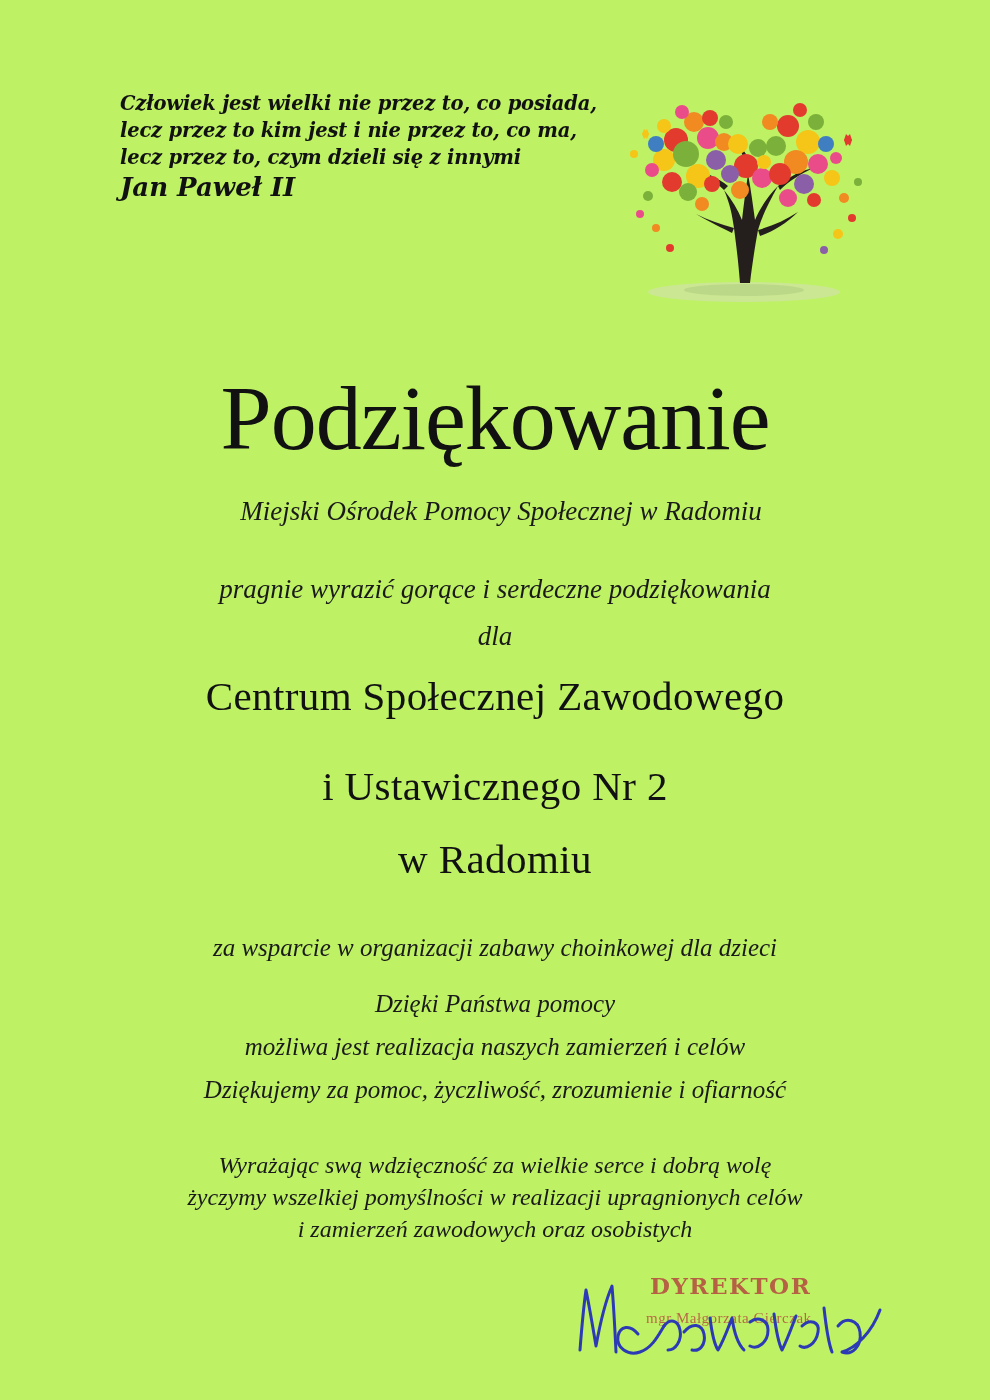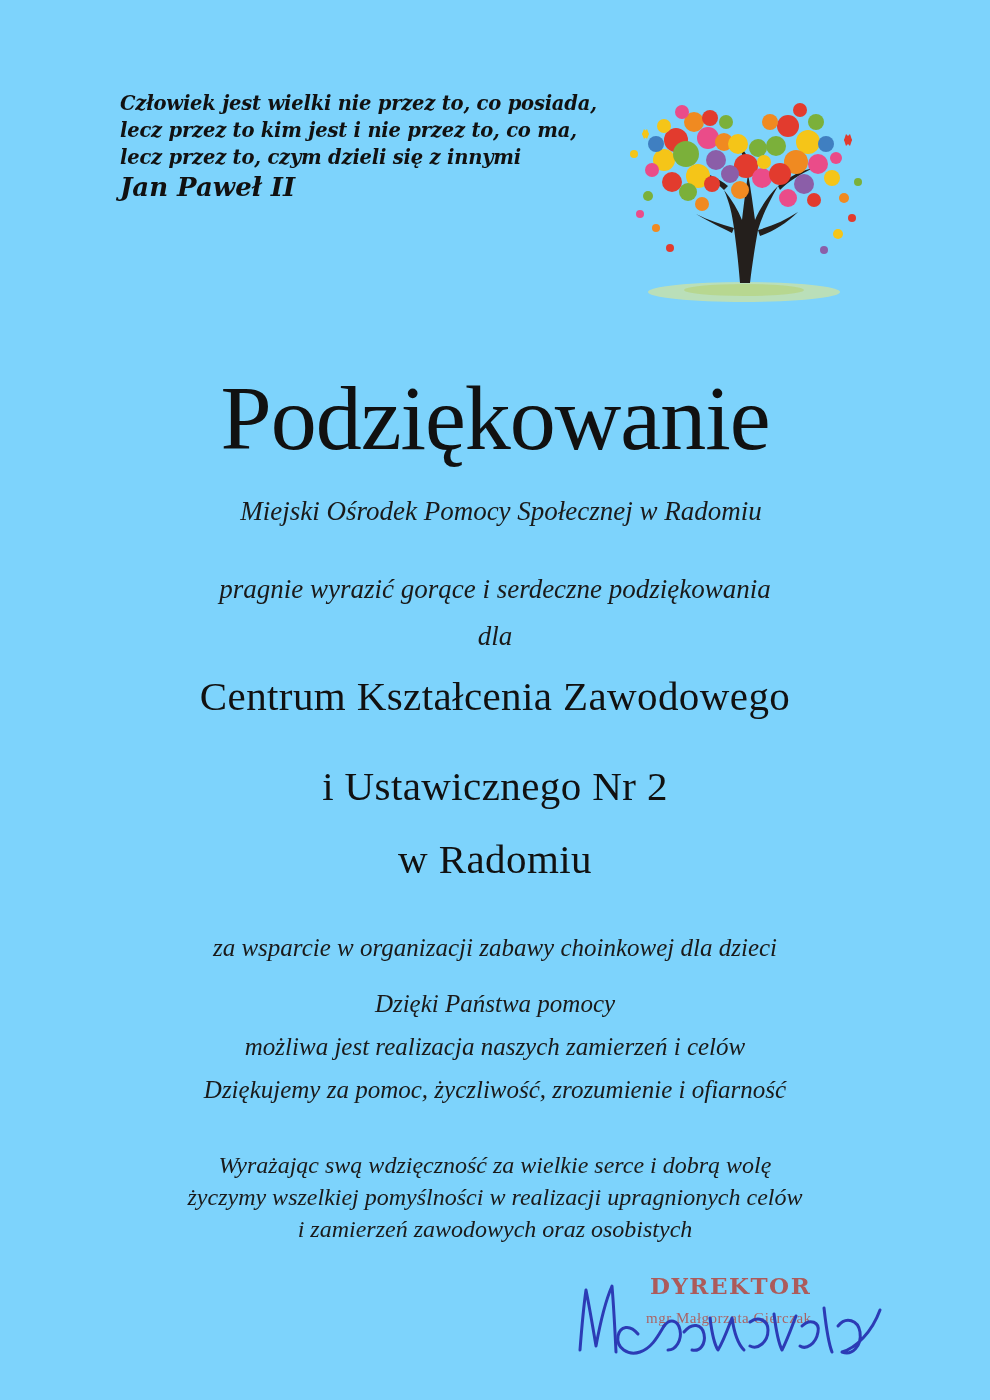--- a/index.html
+++ b/index.html
@@ -12,21 +12,21 @@
     height: 1400px;
     position: relative;
     font-family: "Liberation Serif", serif;
     color: #1a1a1a;
     overflow: hidden;
   }
 
   .page {
     position: absolute;
     inset: 0;
-    background: #7dd3fc;
+    background: #bef264;
   }
 
   
   .quote-block {
     position: absolute;
     left: 120px;
     top: 90px;
     width: 520px;
   }
   .quote-line {
@@ -284,21 +284,21 @@
     </svg>
   </div>
 
   <div class="title">Podziękowanie</div>
 
   <div class="subtitle">Miejski Ośrodek Pomocy Społecznej w Radomiu</div>
 
   <div class="intro-line intro-1">pragnie wyrazić gorące i serdeczne podziękowania</div>
   <div class="intro-line intro-2">dla</div>
 
-  <div class="recipient rec-1">Centrum Kształcenia Zawodowego</div>
+  <div class="recipient rec-1">Centrum Społecznej Zawodowego</div>
   <div class="recipient rec-2">i Ustawicznego Nr 2</div>
   <div class="recipient rec-3">w Radomiu</div>
 
   <div class="body-line b-1">za wsparcie w organizacji zabawy choinkowej dla dzieci</div>
   <div class="body-line b-2">Dzięki Państwa pomocy</div>
   <div class="body-line b-3">możliwa jest realizacja naszych zamierzeń i celów</div>
   <div class="body-line b-4">Dziękujemy za pomoc, życzliwość, zrozumienie i ofiarność</div>
 
   <div class="closing-line c-1">Wyrażając swą wdzięczność za wielkie serce i dobrą wolę</div>
   <div class="closing-line c-2">życzymy wszelkiej  pomyślności w realizacji upragnionych celów</div>

